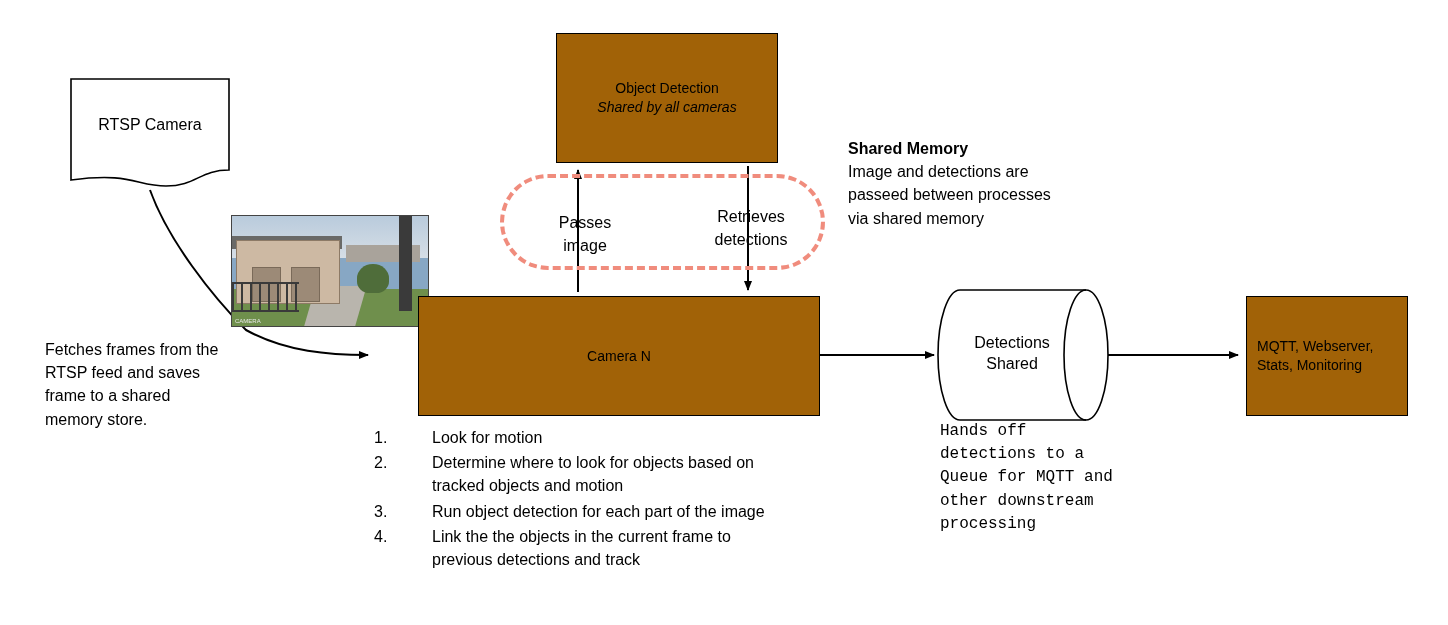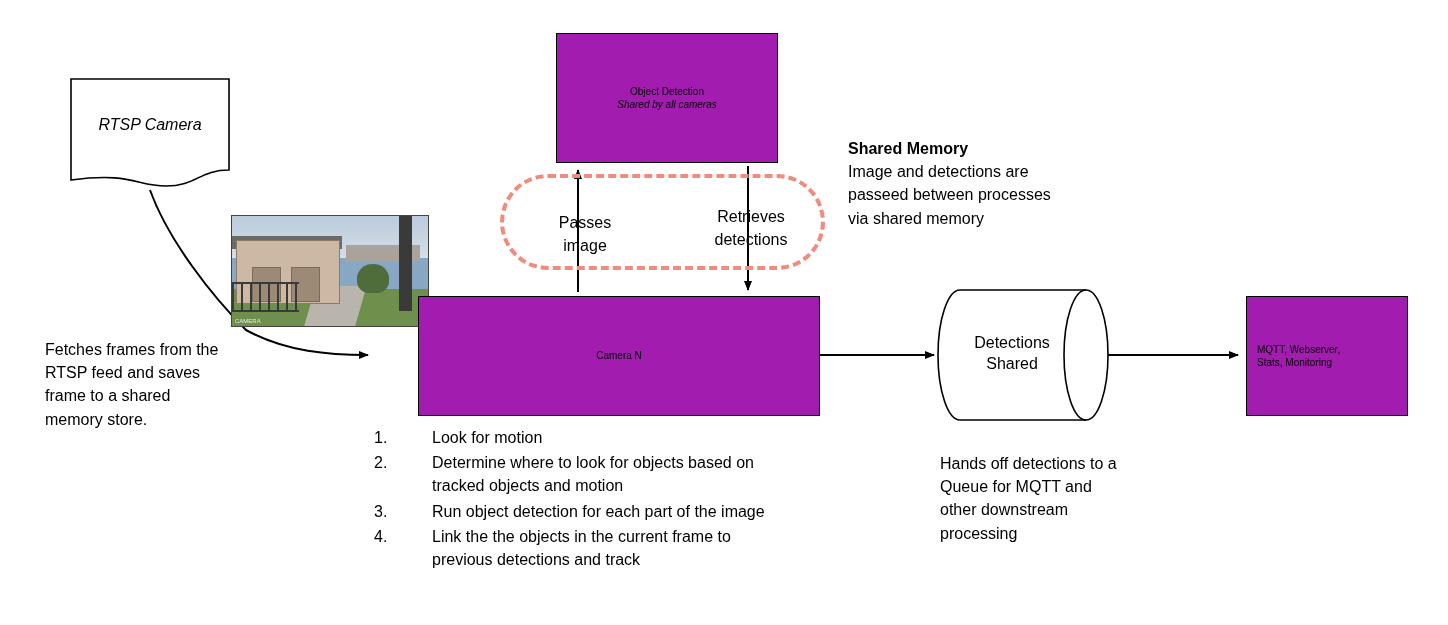--- a/index.html
+++ b/index.html
@@ -26,40 +26,39 @@
     left: 0; top: 0;
     width: 1448px;
     height: 625px;
     pointer-events: none;
   }
   .node {
     position: absolute;
     box-sizing: border-box;
   }
   .boxed {
-    background: #a21caf;
+    background: #a16207;
     border: 1.5px solid #000000;
     display: flex;
     flex-direction: column;
     align-items: center;
     justify-content: center;
     text-align: center;
-    font-size: 10px;
+    font-size: 14px;
     line-height: 1.35;
   }
   .italic {
     font-style: italic;
   }
   
   .doc-node {
     width: 160px;
     height: 110px;
     left: 70px;
     top: 78px;
-    font-style: italic;
   }
   .doc-node .doc-label {
     position: absolute;
     left: 0;
     top: 38px;
     width: 160px;
     text-align: center;
     font-size: 16px;
   }
   
@@ -181,21 +180,21 @@
   }
   
   .text-block {
     position: absolute;
     font-size: 16px;
     line-height: 1.45;
   }
   .t-shared-mem { left: 848px; top: 137px; width: 220px; }
   .t-shared-mem .hd { font-weight: bold; }
   .t-fetches { left: 45px; top: 338px; width: 180px; }
-  .t-hands { left: 940px; top: 452px; width: 180px; }
+  .t-hands { left: 940px; top: 420px; width: 180px; font-family: Liberation Mono, monospace; }
   .t-passes { left: 540px; top: 211px; width: 90px; text-align: center; }
   .t-retrieves { left: 696px; top: 205px; width: 110px; text-align: center; }
   
   .steps {
     position: absolute;
     left: 374px;
     top: 426px;
     width: 420px;
     font-size: 16px;
     line-height: 1.45;

